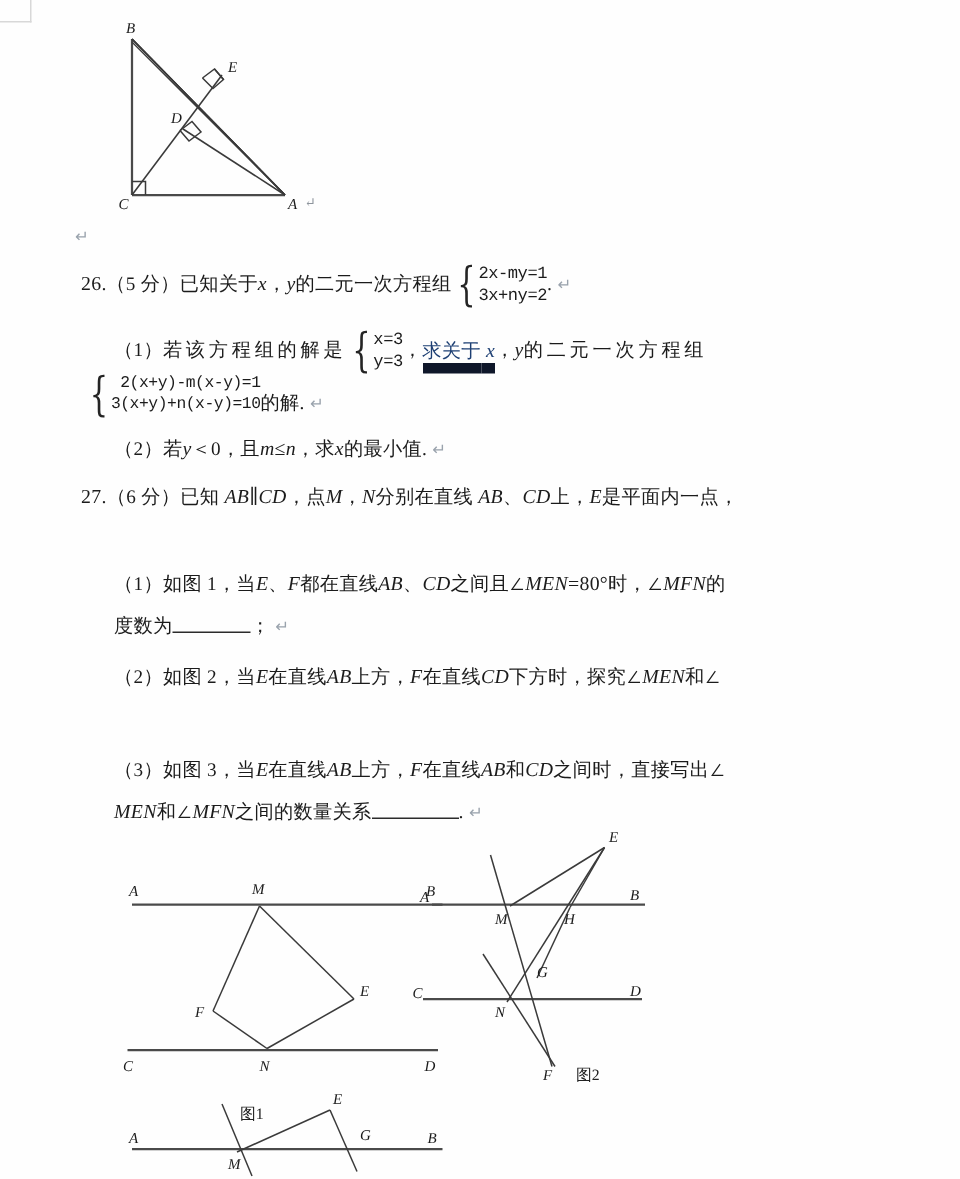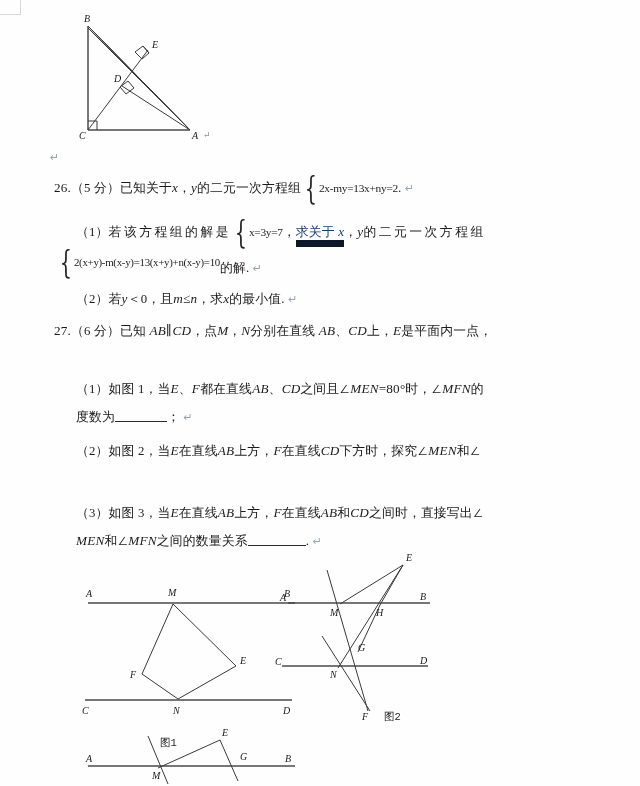--- a/index.html
+++ b/index.html
@@ -75,37 +75,37 @@
     font-size: 31px;
     line-height: 0.82;
     font-family: "DejaVu Serif", serif;
     font-weight: 300;
     transform: scaleX(0.62);
     margin-right: -2px;
     color: #242424;
   }
   .sys .rows {
     display: inline-flex;
-    flex-direction: row;
-    font-family: Liberation Serif, serif;
+    flex-direction: column;
+    font-family: Liberation Mono, monospace;
     font-size: 11.4px;
     line-height: 1.28;
     letter-spacing: -0.3px;
   }
-  .sys.small .rows { font-size: 10.9px; }
+  .sys.small .rows { font-size: 10.9px; align-items: flex-end; }
 
   .figs {
     position: absolute;
     left: 0;
     top: 548px;
     width: 640px;
     height: 238px;
   }
   .figlabel {
-    font-family: Liberation Mono, monospace;
+    font-family: Liberation Serif, serif;
     font-size: 10.5px;
     color: #222;
   }
   svg text {
     font-family: "Liberation Serif", "DejaVu Serif", serif;
     font-style: italic;
     font-size: 10px;
     fill: #1a1a1a;
   }
   svg .lbl-sm { font-size: 9px; }
@@ -167,21 +167,21 @@
           <span>3x+ny=2</span>
         </span>
       </span><span>.</span>&nbsp;<span class="pilcrow">↵</span>
   </div>
 
   <div class="para" style="left:76px; top:220px;">
     <span class="cn">（1）</span><span class="cn" style="letter-spacing:2.5px;">若该方程组的解是</span><span class="sys">
         <span class="brace">{</span>
         <span class="rows">
           <span>x=3</span>
-          <span>y=7</span>
+          <span>y=3</span>
         </span>
       </span><span class="cn">，</span><span class="cn link-u">求关于</span><span class="it link-u">&nbsp;x</span><span class="cn">，</span><span class="it">y</span><span class="cn" style="letter-spacing:2.5px;">的二元一次方程组</span>
   </div>
 
   <div class="para" style="left:56px; top:250px;">
     <span class="sys small">
         <span class="brace">{</span>
         <span class="rows">
           <span>2(x+y)-m(x-y)=1</span>
           <span>3(x+y)+n(x-y)=10</span>

